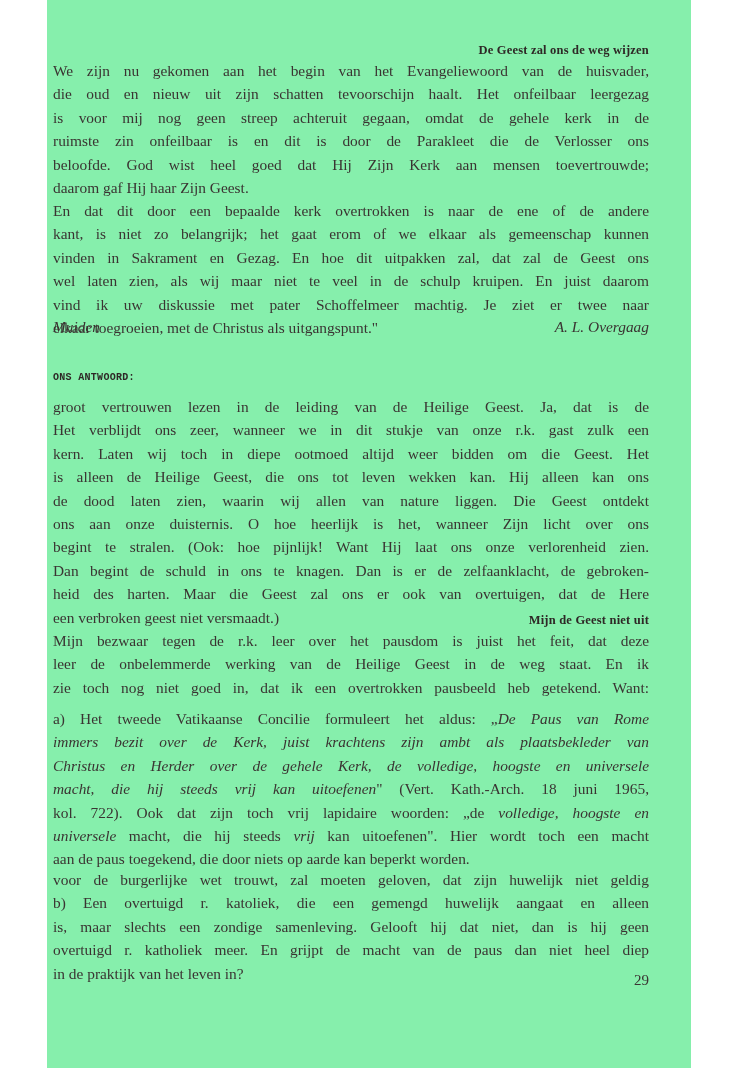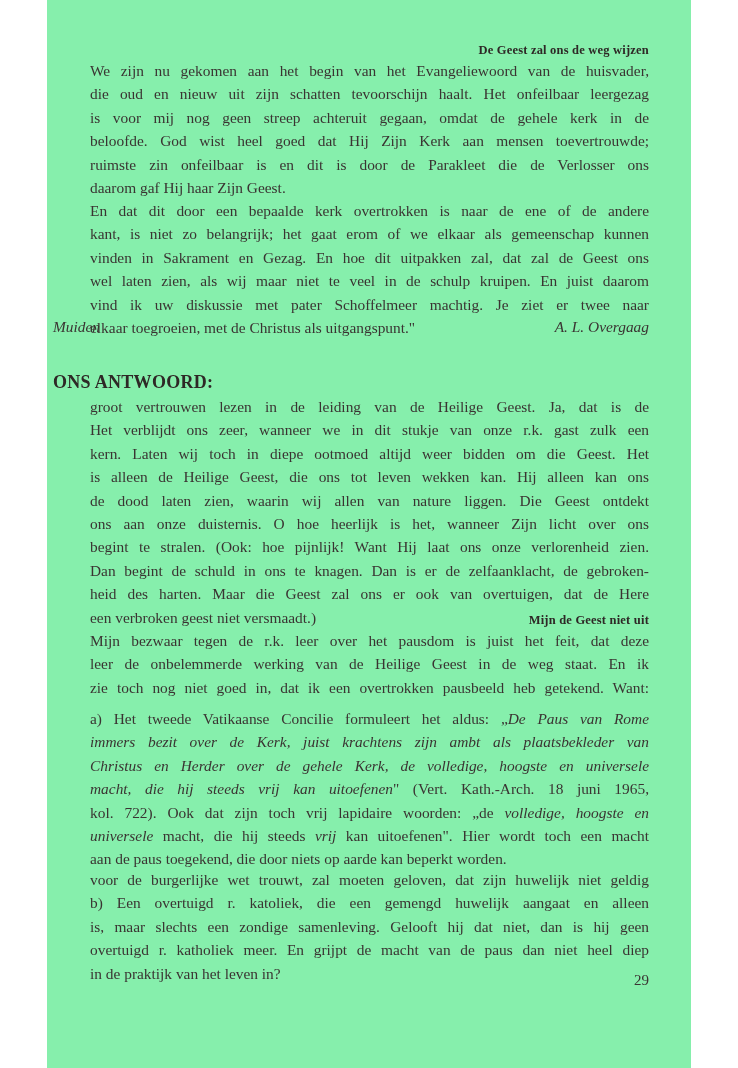--- a/index.html
+++ b/index.html
@@ -44,63 +44,63 @@
       font-size: 15.4px;
       line-height: 23.4px;
       text-align: justify;
       text-align-last: left;
     }
     .para span.line {
       display: block;
       text-align: justify;
       text-align-last: justify;
       white-space: nowrap;
-      margin-left: 37px;
     }
     .para span.line.last {
       text-align-last: left;
     }
     .signature {
       position: absolute;
       left: 0;
       width: 596px;
       font-size: 15.4px;
       font-style: italic;
     }
     .sig-left { position: absolute; left: 0; }
     .sig-right { position: absolute; right: 0; margin-left: 8px; }
     .section-heading {
       position: absolute;
       left: 0;
       font-weight: bold;
-      font-size: 18px;
+      font-size: 10px;
       letter-spacing: 0.3px;
       color: #2e2826;
+      font-family: Liberation Mono, monospace;
     }
     .page-number {
       position: absolute;
       right: 0;
       font-size: 15px;
     }
     i { font-style: italic; }
   </style>
 </head>
 <body>
 
 <div class="page">
   <div class="content">
 
     <div class="heading-right" style="top:43px;">De Geest zal ons de weg wijzen</div>
 
     <div class="para" style="top:59px;">
       <span class="line">We zijn  nu gekomen aan het begin van het Evangeliewoord van de huisvader,</span>
       <span class="line">die oud en nieuw uit zijn schatten tevoorschijn haalt. Het onfeilbaar leergezag</span>
       <span class="line">is voor mij nog geen streep achteruit gegaan, omdat de gehele kerk in de</span>
+      <span class="line">ruimste zin onfeilbaar is en dit is door de Parakleet die de Verlosser ons</span>
       <span class="line">beloofde. God wist heel goed dat Hij Zijn Kerk aan mensen toevertrouwde;</span>
-      <span class="line">ruimste zin onfeilbaar is en dit is door de Parakleet die de Verlosser ons</span>
       <span class="line last">daarom gaf Hij haar Zijn Geest.</span>
     </div>
 
     <div class="para" style="top:199px;">
       <span class="line">En dat dit door een bepaalde kerk overtrokken is naar de ene of de andere</span>
       <span class="line">kant, is niet zo belangrijk; het gaat erom of we elkaar als gemeenschap kunnen</span>
       <span class="line">vinden in Sakrament en Gezag. En hoe dit uitpakken zal, dat zal de Geest ons</span>
       <span class="line">wel laten zien, als wij maar niet te veel in de schulp kruipen. En juist daarom</span>
       <span class="line">vind ik uw diskussie met pater Schoffelmeer machtig. Je ziet er twee naar</span>
       <span class="line last">elkaar toegroeien, met de Christus als uitgangspunt."</span>

